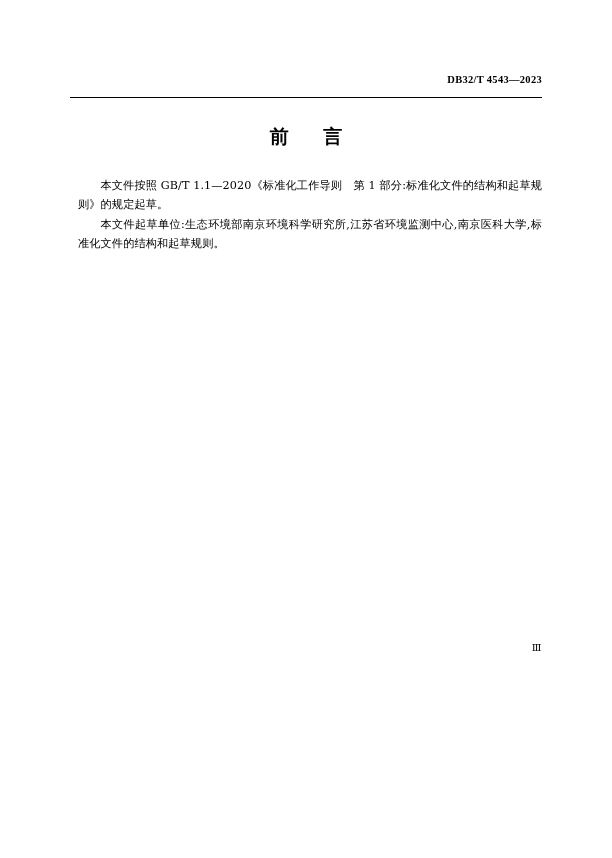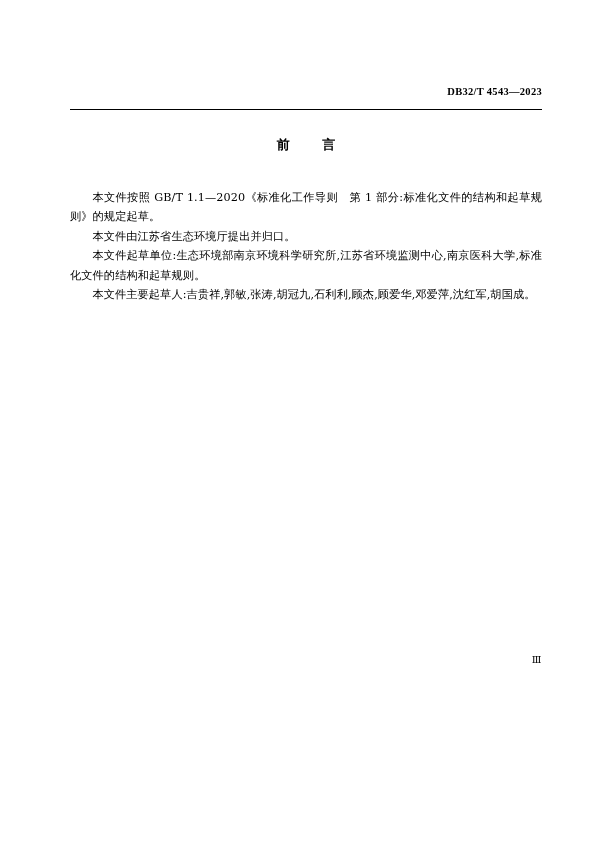--- a/index.html
+++ b/index.html
@@ -11,21 +11,21 @@
     height: 858px;
     background: #ffffff;
     font-family: "Liberation Serif", "DejaVu Serif", serif;
     color: #000000;
     position: relative;
     overflow: hidden;
   }
   .page {
     position: absolute;
     left: 0;
-    top: 12px;
+    top: 0;
     width: 612px;
     height: 701px;
   }
   .header {
     position: absolute;
     top: 74px;
     right: 70px;
     font-family: "Liberation Serif", "DejaVu Serif", serif;
     font-size: 10.5px;
     font-weight: bold;
@@ -39,38 +39,38 @@
     right: 70px;
     border-bottom: 1px solid #000000;
   }
   .title {
     position: absolute;
     top: 124px;
     left: 0;
     width: 612px;
     text-align: center;
     font-family: "DejaVu Serif", "Liberation Serif", serif;
-    font-size: 13px;
+    font-size: 19px;
     font-weight: bold;
     letter-spacing: 14px;
     text-indent: 14px;
   }
   .body-block {
     position: absolute;
     top: 176px;
     left: 70px;
     width: 472px;
   }
   .para {
     font-family: "DejaVu Serif", "Liberation Serif", serif;
     font-size: 11.2px;
     line-height: 19.4px;
     text-align: justify;
     text-justify: inter-ideograph;
-    margin: 0 0 0 0;
+    margin: 0 0 0 8px;
     text-indent: 2em;
     letter-spacing: 0.1px;
   }
   .footer-page {
     position: absolute;
     bottom: 48px;
     right: 70px;
     font-family: "DejaVu Serif", "Liberation Serif", serif;
     font-size: 10px;
     letter-spacing: 0.5px;
@@ -81,20 +81,18 @@
 
 <div class="page">
 
   <div class="header">DB32/T  4543—2023</div>
   <div class="header-rule"></div>
 
   <div class="title">前    言</div>
 
   <div class="body-block">
     <p class="para">本文件按照 GB/T 1.1—2020《标准化工作导则　第 1 部分:标准化文件的结构和起草规则》的规定起草。</p>
-    <p class="para">本文件由江苏省生态环境厅提出并归口。</p>
     <p class="para">本文件起草单位:生态环境部南京环境科学研究所,江苏省环境监测中心,南京医科大学,标准化文件的结构和起草规则。</p>
-    <p class="para">本文件主要起草人:吉贵祥,郭敏,张涛,胡冠九,石利利,顾杰,顾爱华,邓爱萍,沈红军,胡国成。</p>
   </div>
 
   <div class="footer-page">Ⅲ</div>
 
 </div>
 
 </body></html>

